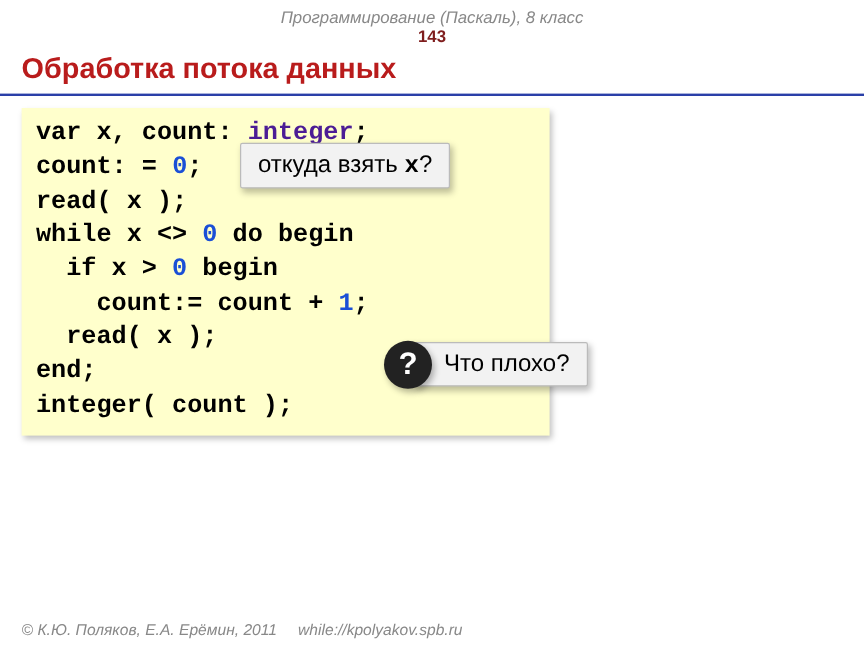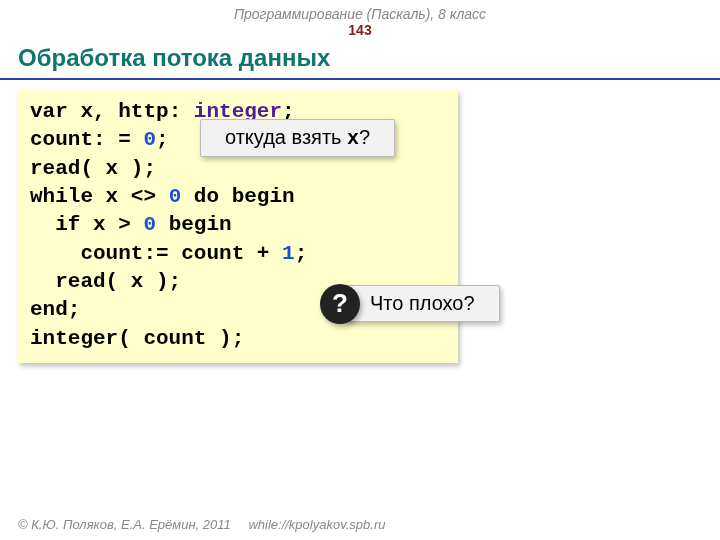--- a/index.html
+++ b/index.html
@@ -21,21 +21,21 @@
     font-style: italic;
   }
   .page-number {
     font-weight: bold;
     font-style: normal;
     color: #7f1d1d;
   }
   .title {
     font-size: 24px;
     font-weight: bold;
-    color: #0f766e;
+    color: #b91c1c;
     padding: 4px 18px 6px 18px;
     border-bottom: 2px solid #2a3fa8;
   }
   .content {
     position: relative;
     padding: 10px 18px;
   }
   .code-box {
     background: #ffffcc;
     width: 440px;
@@ -48,21 +48,21 @@
     color: #000;
   }
   .code-box .type { color: #4c1d95; }
   .code-box .num { color: #1a4fd6; }
   .annotation {
     position: absolute;
     background: #f2f2f2;
     border: 1px solid #bbb;
     box-shadow: 2px 3px 5px rgba(0,0,0,0.25);
     font-size: 20px;
-    padding: 6px 24px;
+    padding: 6px 14px;
     border-radius: 2px;
     display: flex;
     align-items: center;
     gap: 8px;
   }
   .anno1 { top: 39px; left: 200px; }
   .anno1 .mono { font-family: "Courier New", monospace; font-weight: bold; }
   .anno2 { top: 205px; left: 345px; }
   .qcircle {
     position: absolute;
@@ -98,21 +98,21 @@
 <div class="header-bar">
   <span>Программирование (Паскаль), 8 класс</span>
   <span class="page-number">143</span>
 </div>
 
 <div class="title">Обработка потока данных</div>
 
 <div class="content">
 
   <div class="code-box">
-    <div><span>var x</span><span>, http: </span><span class="type">integer</span><span>;</span></div>
+    <div><span>var x</span><span>, count: </span><span class="type">integer</span><span>;</span></div>
     <div><span>count:</span><span> = </span><span class="num">0</span><span>;</span></div>
     <div><span>read( x );</span></div>
     <div><span>while x &lt;&gt; </span><span class="num">0</span><span> do begin</span></div>
     <div style="white-space: pre;"><span>  if x &gt; </span><span class="num">0</span><span> begin</span></div>
     <div style="white-space: pre;"><span>    count:= count + </span><span class="num">1</span><span>;</span></div>
     <div style="white-space: pre;"><span>  read( x );</span></div>
     <div><span>end;</span></div>
     <div><span>integer( count );</span></div>
   </div>
 

